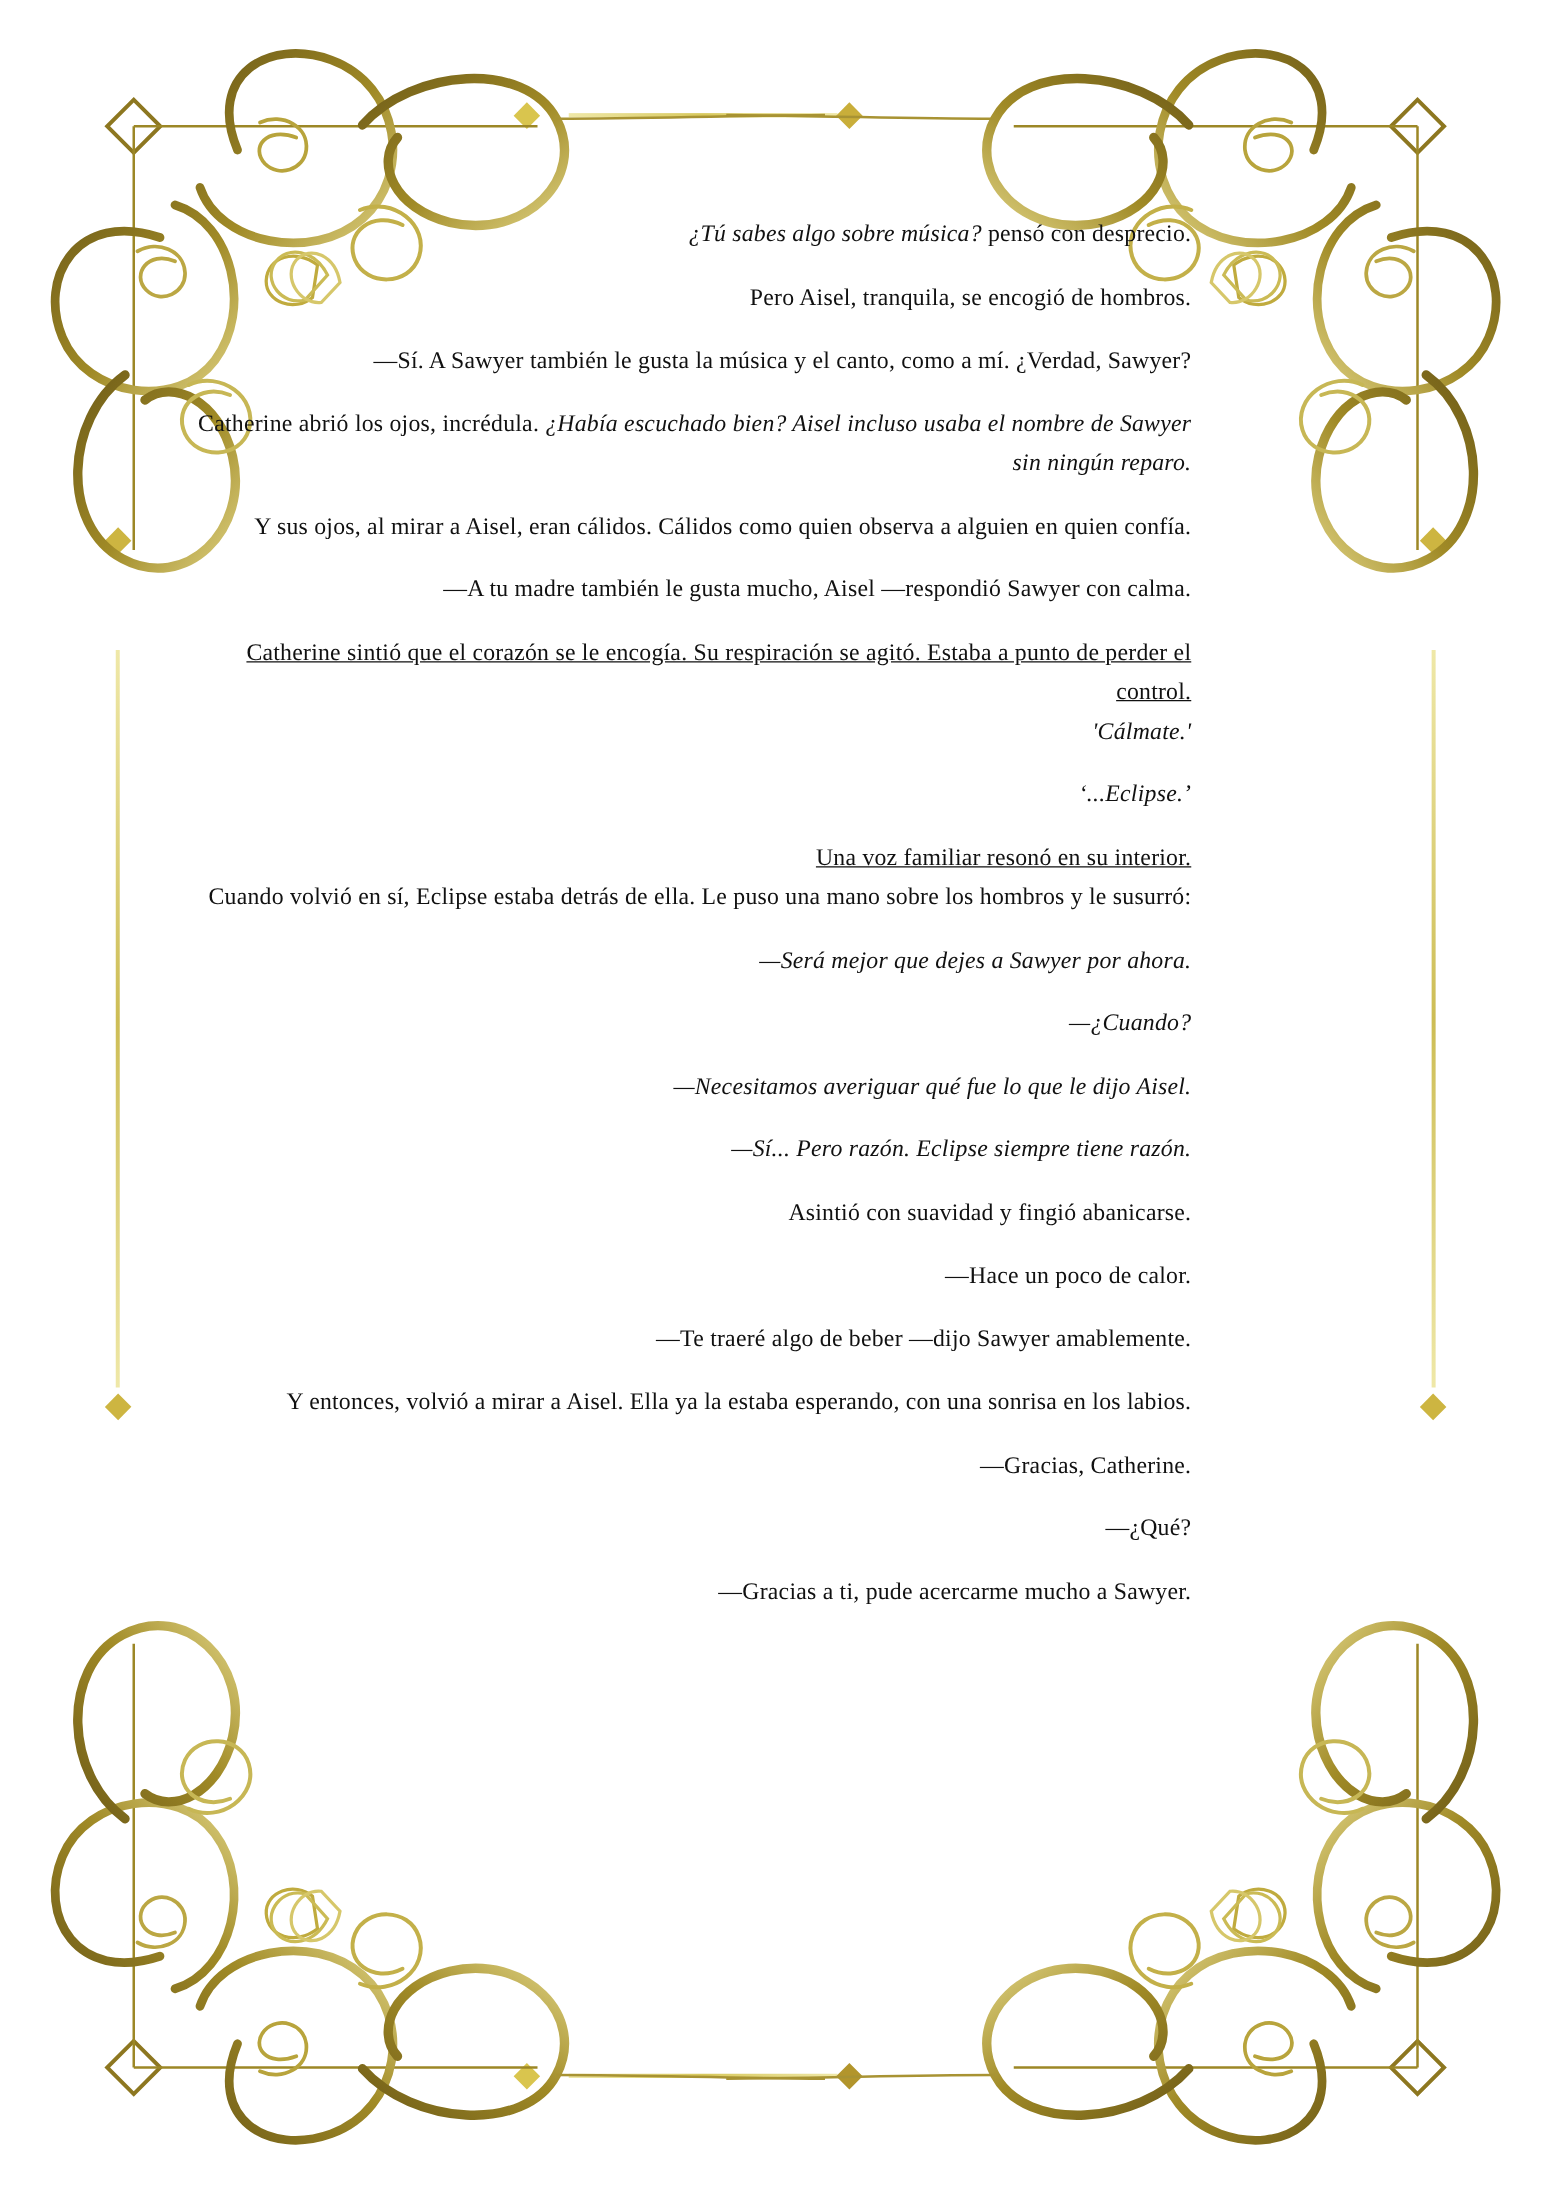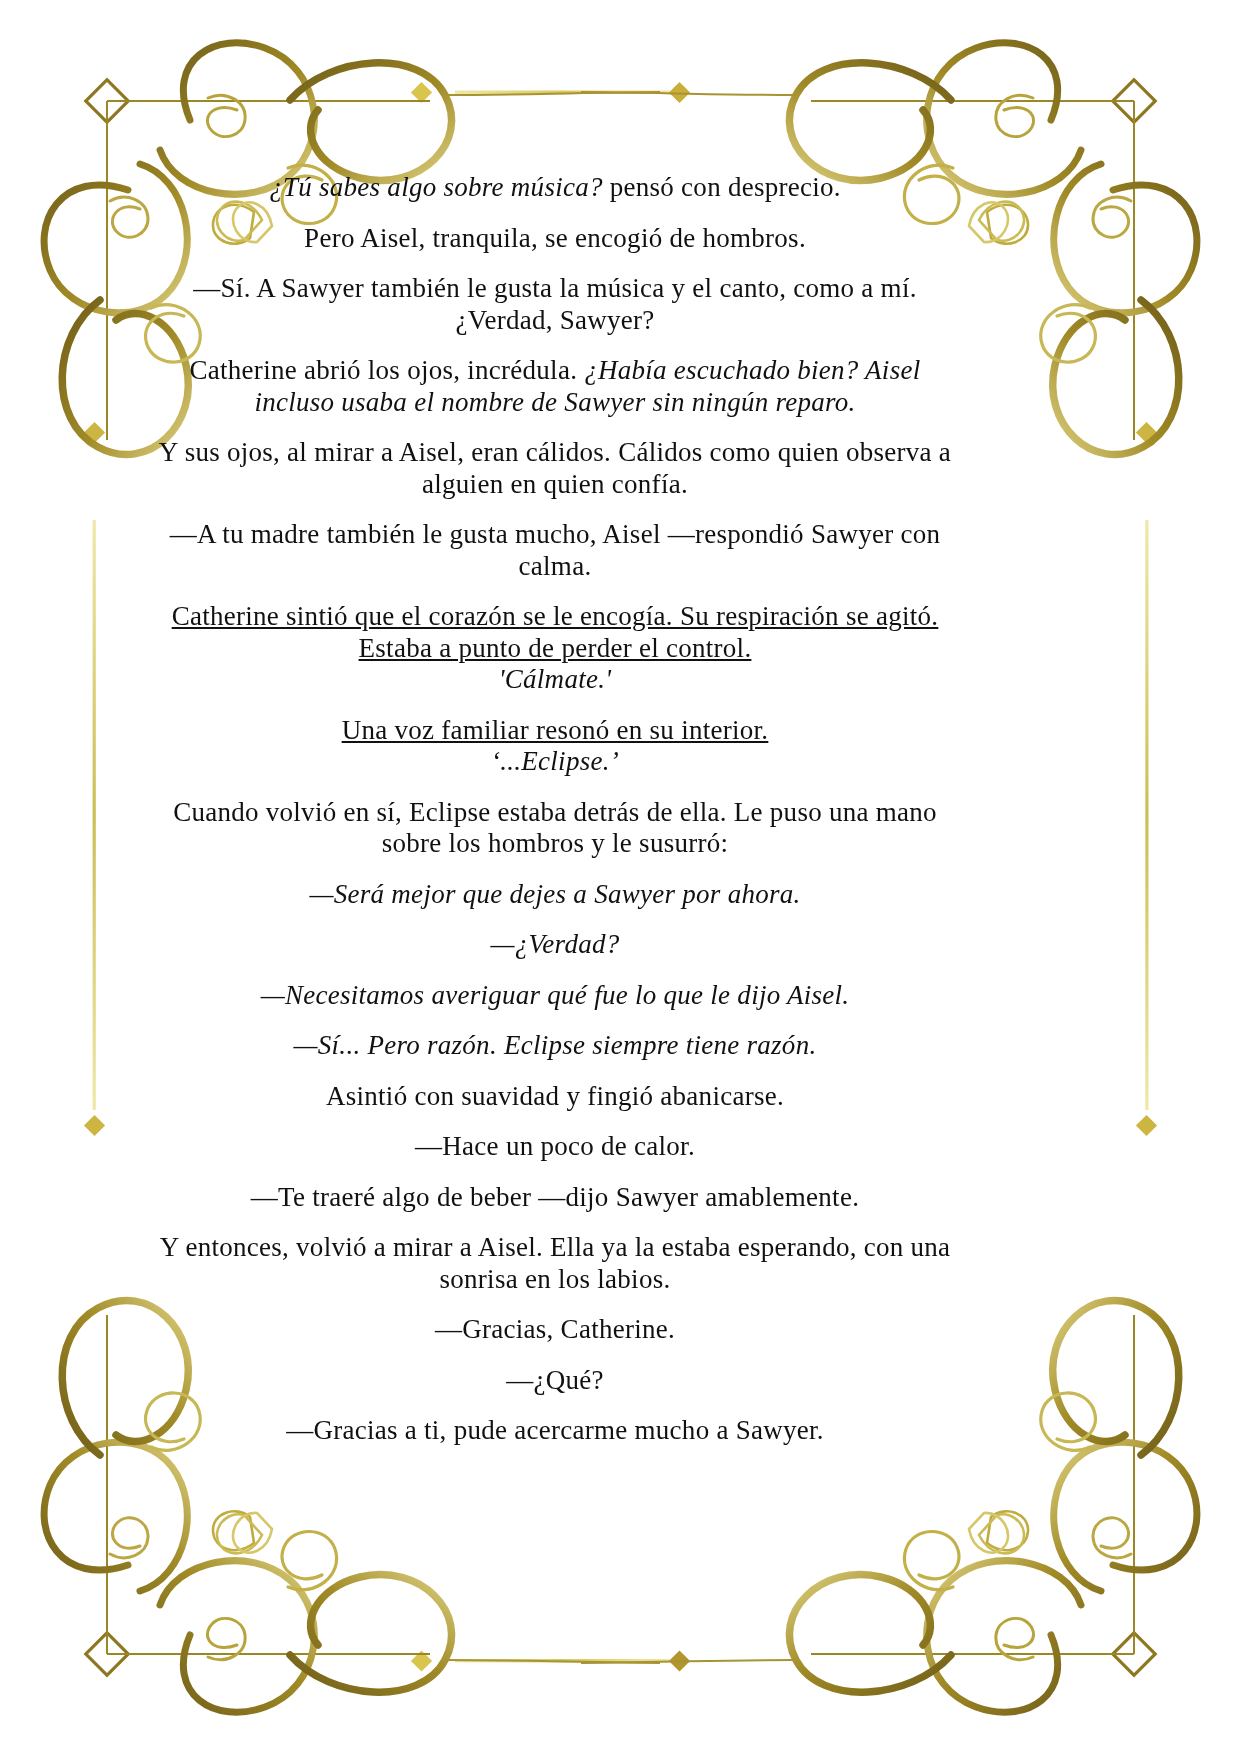--- a/index.html
+++ b/index.html
@@ -30,24 +30,24 @@
   
   .text-column{
     position:absolute;
     left:157px;
     top:172px;
     width:796px;
     height:1400px;
   }
   .para{
     margin:0 0 19px 0;
-    font-size:27px;
+    font-size:19px;
     line-height:31.5px;
     color:#111111;
-    text-align:center;
+    text-align:right;
     letter-spacing:0.01em;
   }
   .para.tight{
     margin-bottom:0;
     text-decoration:underline;
   }
   .i{ font-style:italic; }
 </style>
 </head>
 <body>
@@ -161,25 +161,25 @@
 
   <div class="text-column">
       <div class="para"><span class="i">¿Tú sabes algo sobre música?</span><span> pensó con desprecio.</span></div>
       <div class="para"><span>Pero Aisel, tranquila, se encogió de hombros.</span></div>
       <div class="para"><span>—Sí. A Sawyer también le gusta la música y el canto, como a mí. ¿Verdad, Sawyer?</span></div>
       <div class="para"><span>Catherine abrió los ojos, incrédula. </span><span class="i">¿Había escuchado bien? Aisel incluso usaba el nombre de Sawyer sin ningún reparo.</span></div>
       <div class="para"><span>Y sus ojos, al mirar a Aisel, eran cálidos. Cálidos como quien observa a alguien en quien confía.</span></div>
       <div class="para"><span>—A tu madre también le gusta mucho, Aisel —respondió Sawyer con calma.</span></div>
       <div class="para tight"><span>Catherine sintió que el corazón se le encogía. Su respiración se agitó. Estaba a punto de perder el control.</span></div>
       <div class="para"><span class="i">'Cálmate.'</span></div>
+      <div class="para"><span class="i">‘...Eclipse.’</span></div>
       <div class="para tight"><span>Una voz familiar resonó en su interior.</span></div>
-      <div class="para"><span class="i">‘...Eclipse.’</span></div>
       <div class="para"><span>Cuando volvió en sí, Eclipse estaba detrás de ella. Le puso una mano sobre los hombros y le susurró:</span></div>
       <div class="para"><span class="i">—Será mejor que dejes a Sawyer por ahora.</span></div>
-      <div class="para"><span class="i">—¿Verdad?</span></div>
+      <div class="para"><span class="i">—¿Cuando?</span></div>
       <div class="para"><span class="i">—Necesitamos averiguar qué fue lo que le dijo Aisel.</span></div>
       <div class="para"><span class="i">—Sí... Pero razón. Eclipse siempre tiene razón.</span></div>
       <div class="para"><span>Asintió con suavidad y fingió abanicarse.</span></div>
       <div class="para"><span>—Hace un poco de calor.</span></div>
       <div class="para"><span>—Te traeré algo de beber —dijo Sawyer amablemente.</span></div>
       <div class="para"><span>Y entonces, volvió a mirar a Aisel. Ella ya la estaba esperando, con una sonrisa en los labios.</span></div>
       <div class="para"><span>—Gracias, Catherine.</span></div>
       <div class="para"><span>—¿Qué?</span></div>
       <div class="para"><span>—Gracias a ti, pude acercarme mucho a Sawyer.</span></div>
     </div>

